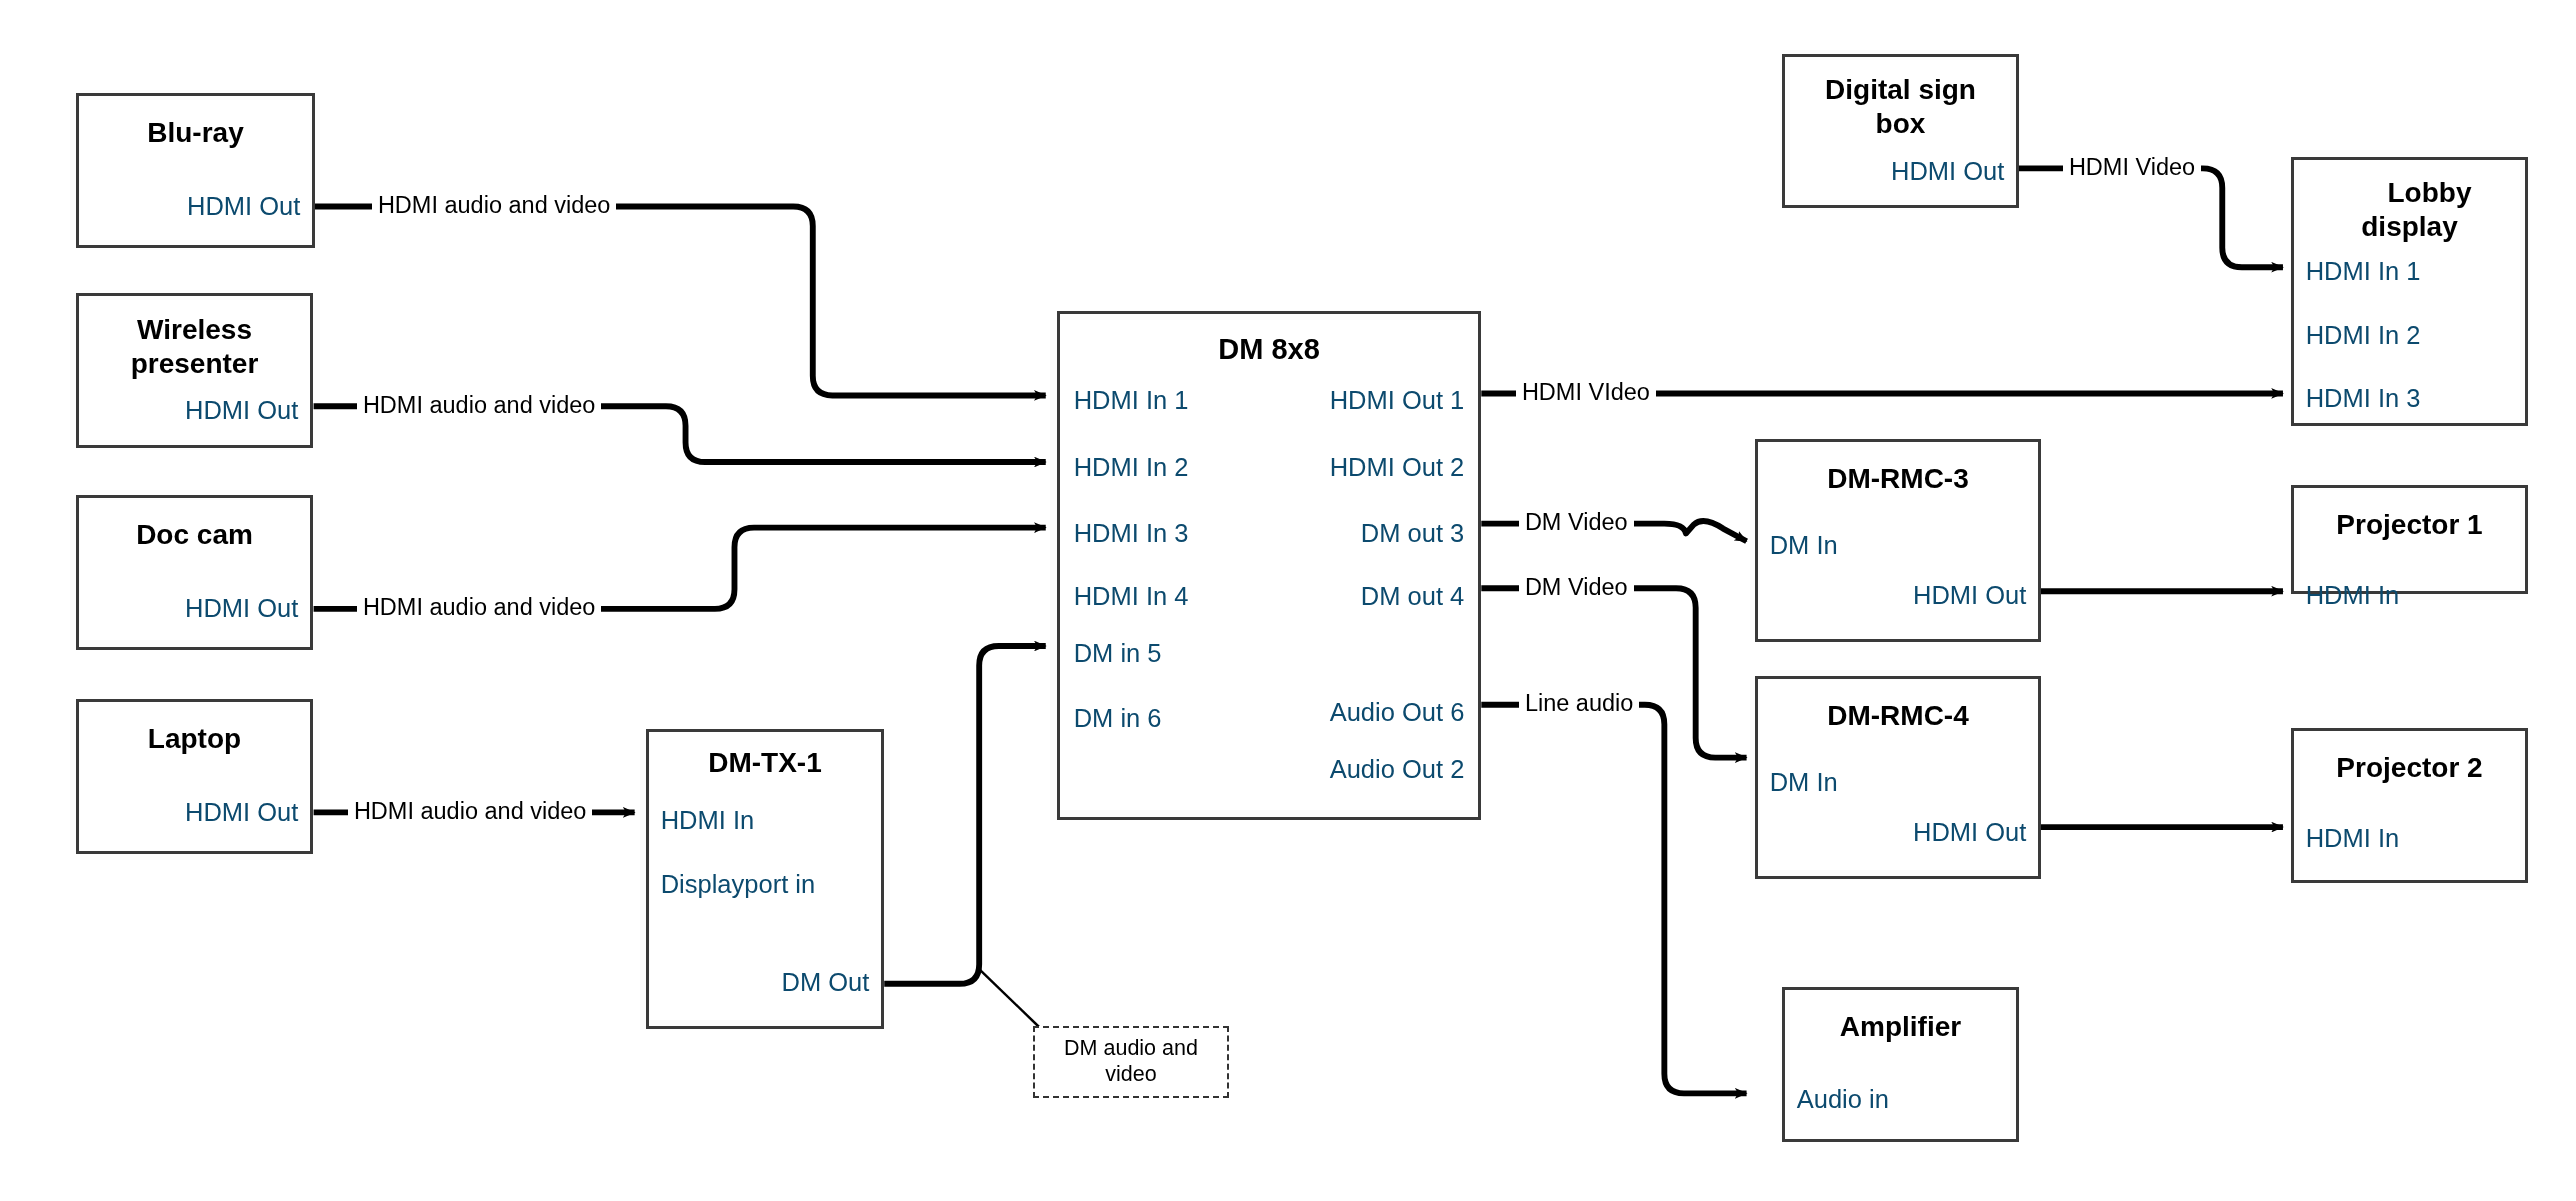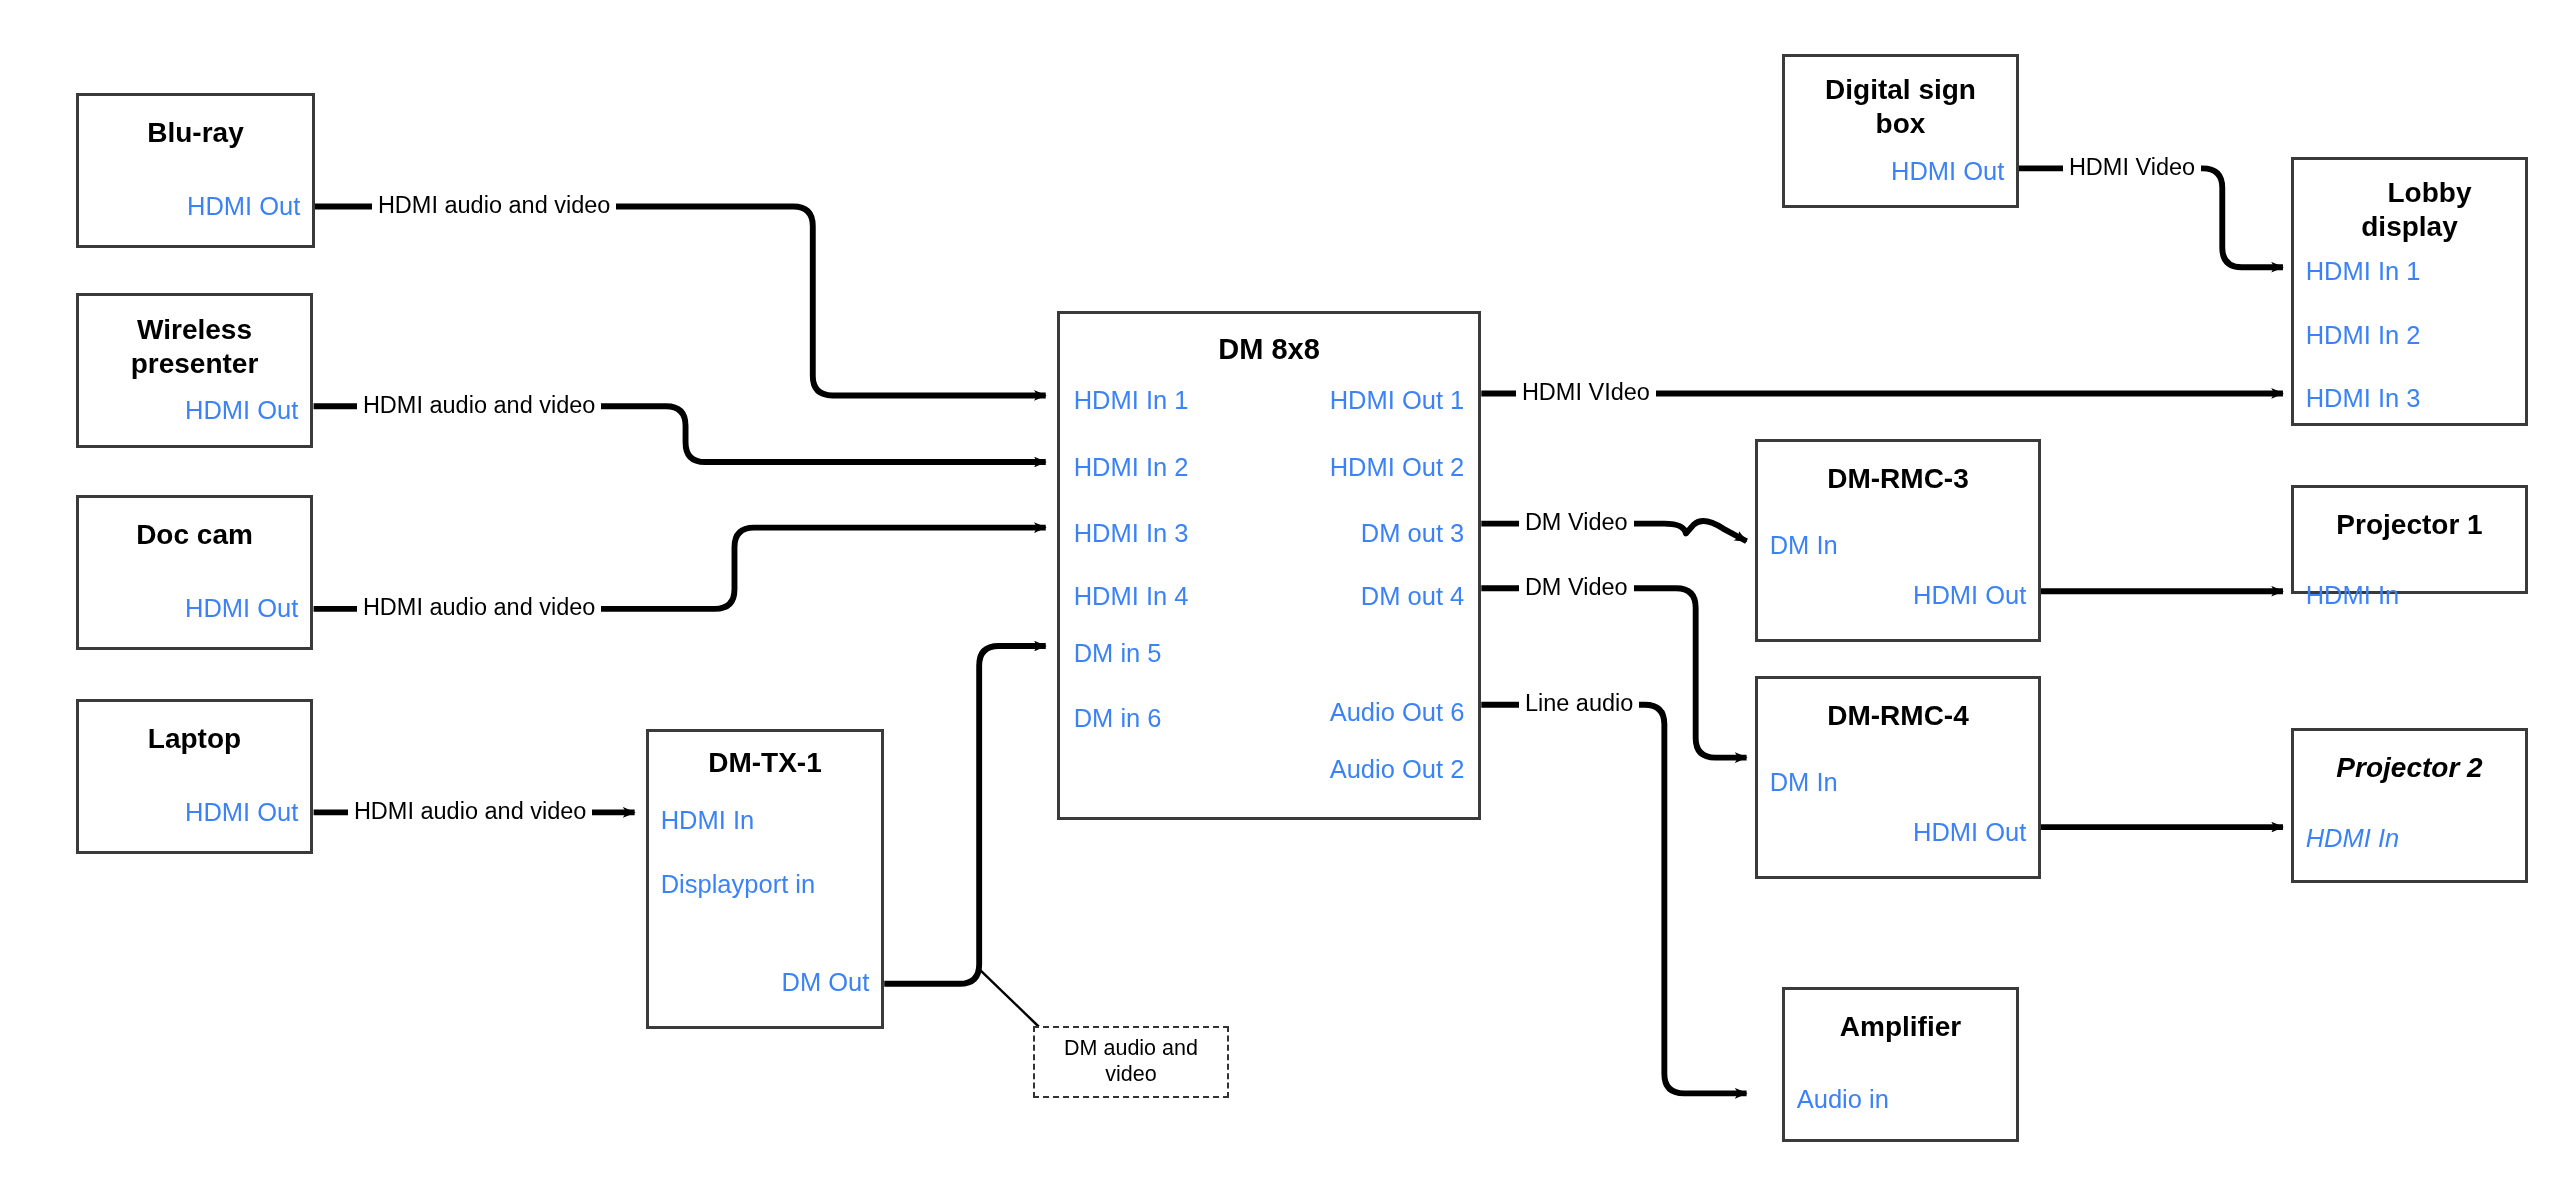--- a/index.html
+++ b/index.html
@@ -4,21 +4,21 @@
 <style>
   html,body{margin:0;padding:0;background:#ffffff;}
   body{font-family:"Liberation Sans", sans-serif;}
   #stage{position:relative;width:2576px;height:1201px;background:#ffffff;overflow:hidden;}
   svg#wires{position:absolute;left:0;top:0;width:2576px;height:1201px;}
   .node{position:absolute;box-sizing:border-box;border:3.9px solid #3a3a3a;background:#ffffff;}
   .node .title{
     position:absolute;left:0;right:0;text-align:center;
     font-weight:bold;color:#000;line-height:1.18;
   }
-  .port{position:absolute;color:#3b82f6;white-space:nowrap;line-height:1;}
+  .port{position:absolute;color:#0c4a6e;white-space:nowrap;line-height:1;}
   .port.l{text-align:left;}
   .port.r{text-align:right;}
   .note{
     position:absolute;box-sizing:border-box;border:2px dashed #333;background:#fff;
     display:flex;align-items:center;justify-content:center;text-align:center;
     color:#000;line-height:1.2;padding:2px 3.9px;
   }
   .wirelabel{
     position:absolute;color:#000;white-space:nowrap;background:#fff;
     padding:0 5.9px;line-height:1;
@@ -135,21 +135,21 @@
     <div class="title" style="top:19.6px;font-size:28px;">DM-RMC-4</div>
     <div class="port l" style="left:11.7px;top:91px;font-size:25.5px;">DM In</div>
     <div class="port r" style="right:11.7px;top:141px;font-size:25.5px;">HDMI Out</div>
   </div>
 
   <div class="node" style="left:2291px;top:485px;width:237px;height:109px;">
     <div class="title" style="top:19.6px;font-size:28px;">Projector 1</div>
     <div class="port l" style="left:11.7px;top:95px;font-size:25.5px;">HDMI In</div>
   </div>
 
-  <div class="node" style="left:2291px;top:728px;width:237px;height:155px;font-style:italic;">
+  <div class="node" style="left:2291px;top:728px;width:237px;height:155px;">
     <div class="title" style="top:19.6px;font-size:28px;">Projector 2</div>
     <div class="port l" style="left:11.7px;top:95px;font-size:25.5px;">HDMI In</div>
   </div>
 
   <div class="node" style="left:1782px;top:987px;width:237px;height:155px;">
     <div class="title" style="top:19.6px;font-size:28px;">Amplifier</div>
     <div class="port l" style="left:11.7px;top:97px;font-size:25.5px;">Audio in</div>
   </div>
 
   <div class="note" style="left:1033px;top:1026px;width:196px;height:72px;font-size:21.5px;">

